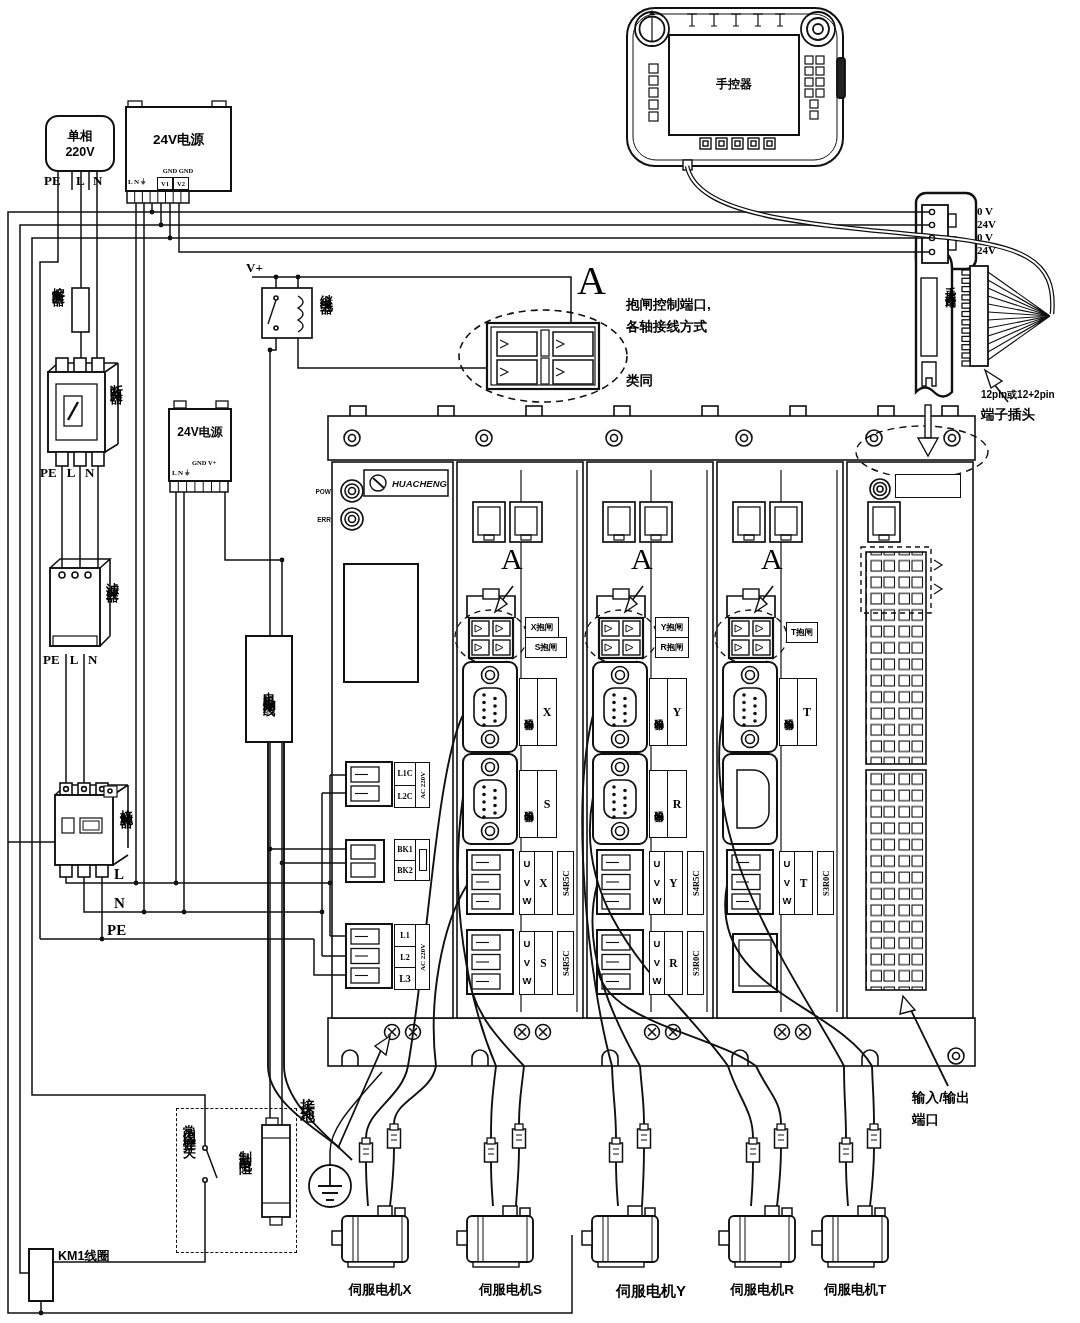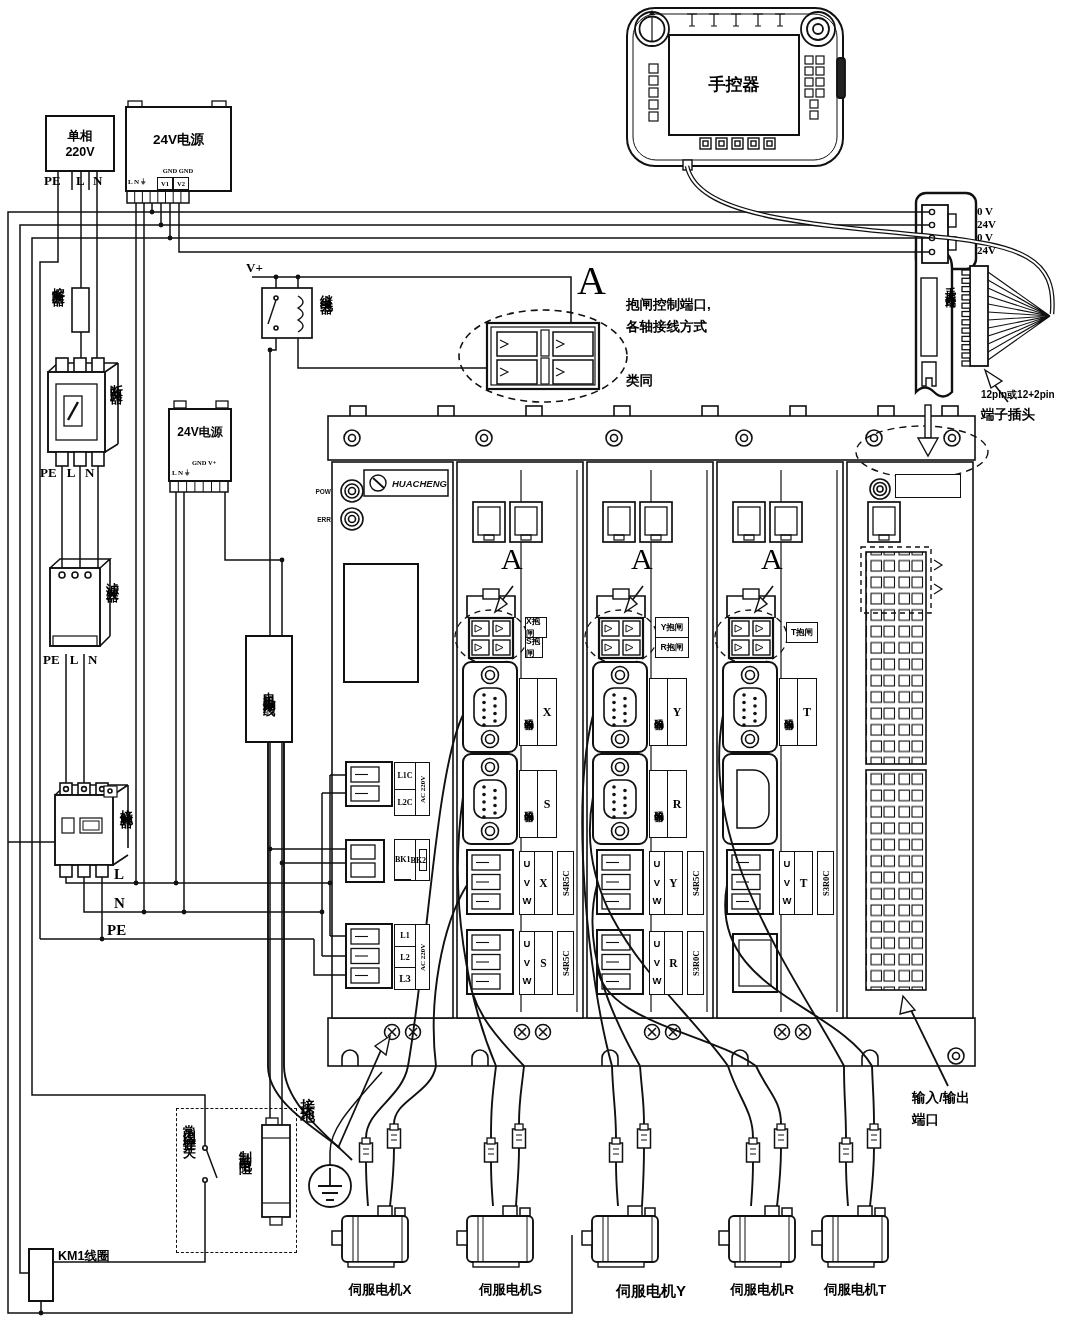--- a/index.html
+++ b/index.html
@@ -495,21 +495,21 @@
   <circle cx="41" cy="1313" r="2.4"></circle>
 </g>
 
 <g font-family="Liberation Sans, sans-serif" fill="#111" stroke="none">
   <text x="331" y="494" font-size="6.5" font-weight="bold" text-anchor="end">POW</text>
   <text x="331" y="522" font-size="6.5" font-weight="bold" text-anchor="end">ERR</text>
   <text x="392" y="487" font-size="9.5" font-weight="bold" font-style="italic">HUACHENG</text>
 </g>
 </svg>
 
-<div class="box" style="left:45px;top:115px;width:70px;height:57px;">
+<div class="box" style="left:45px;top:115px;width:70px;height:57px;border-radius:13px;">
   <div class="ctr" style="height:100%;flex-direction:column;font-weight:bold;font-size:12.5px;">
     <span>单相</span>
     <span>220V</span>
   </div>
 </div>
 <div class="lab srf" style="left:44px;top:174px;font-size:13px;">PE</div>
 <div class="lab srf" style="left:76px;top:174px;font-size:13px;">L</div>
 <div class="lab srf" style="left:93px;top:174px;font-size:13px;">N</div>
 
 <div class="box" style="left:125px;top:106px;width:107px;height:86px;"></div>
@@ -536,66 +536,66 @@
 
 <div class="box ctr" style="left:245px;top:635px;width:48px;height:108px;">
   <div class="lab v" style="position:static;font-size:12.5px;letter-spacing:3px;">电机抱闸线</div>
 </div>
 
 <div class="lab srf" style="left:114px;top:866px;font-size:15px;">L</div>
 <div class="lab srf" style="left:114px;top:895px;font-size:15px;">N</div>
 <div class="lab srf" style="left:107px;top:922px;font-size:15px;">PE</div>
 
 <div class="box ctr" style="left:668px;top:34px;width:132px;height:102px;border-width:2.4px;">
-  <span class="lab" style="position:static;font-size:17px;">手控器</span>
+  <span class="lab" style="position:static;font-size:12px;">手控器</span>
 </div>
 
 <div class="lab srf" style="left:977px;top:205px;font-size:11px;">0 V</div>
 <div class="lab srf" style="left:977px;top:218px;font-size:11px;">24V</div>
 <div class="lab srf" style="left:977px;top:231px;font-size:11px;">0 V</div>
 <div class="lab srf" style="left:977px;top:244px;font-size:11px;">24V</div>
 <div class="lab v" style="left:944px;top:278px;font-size:11px;letter-spacing:3px;">手控器端口</div>
 <div class="lab" style="left:981px;top:389px;font-size:10px;">12pin或12+2pin</div>
 <div class="lab" style="left:981px;top:407px;font-size:13.5px;">端子插头</div>
 
 <div class="lab srf" style="left:577px;top:261px;font-size:40px;font-weight:normal;line-height:1;">A</div>
 <div class="lab" style="left:626px;top:297px;font-size:13.5px;">抱闸控制端口,</div>
 <div class="lab" style="left:626px;top:319px;font-size:13.5px;">各轴接线方式</div>
 <div class="lab" style="left:626px;top:341px;font-size:13.5px;margin-top:32px;">类同</div>
 
 <div class="box" style="left:343px;top:563px;width:76px;height:120px;"></div>
 
-<div class="box thin" style="left:394px;top:762px;width:36px;height:54px;display:flex;">
+<div class="box thin" style="left:394px;top:762px;width:36px;height:46px;display:flex;">
   <div style="width:20px;border-right:1.2px solid #111;display:flex;flex-direction:column;">
     <div class="cellrow srf" style="flex:1;font-weight:bold;font-size:8px;border-bottom:1.2px solid #111;">L1C</div>
     <div class="cellrow srf" style="flex:1;font-weight:bold;font-size:8px;">L2C</div>
   </div>
   <div class="cellrow r180 srf" style="flex:1;font-weight:bold;font-size:7px;">AC 220V</div>
 </div>
 <div class="box thin" style="left:394px;top:839px;width:36px;height:42px;display:flex;">
-  <div style="width:20px;border-right:1.2px solid #111;display:flex;flex-direction:row;">
+  <div style="width:20px;border-right:1.2px solid #111;display:flex;flex-direction:column;">
     <div class="cellrow srf" style="flex:1;font-weight:bold;font-size:8px;border-bottom:1.2px solid #111;">BK1</div>
     <div class="cellrow srf" style="flex:1;font-weight:bold;font-size:8px;">BK2</div>
   </div>
   <div class="cellrow" style="flex:1;">
         <div style="width:6px;height:20px;border:1.3px solid #111;"></div>
       </div>
 </div>
 <div class="box thin" style="left:394px;top:924px;width:36px;height:66px;display:flex;">
   <div style="width:20px;border-right:1.2px solid #111;display:flex;flex-direction:column;">
     <div class="cellrow srf" style="flex:1;font-weight:bold;font-size:8px;border-bottom:1.2px solid #111;">L1</div>
     <div class="cellrow srf" style="flex:1;font-weight:bold;font-size:8px;border-bottom:1.2px solid #111;">L2</div>
     <div class="cellrow srf" style="flex:1;font-weight:bold;font-size:10px;">L3</div>
   </div>
   <div class="cellrow r180 srf" style="flex:1;font-weight:bold;font-size:7px;">AC 220V</div>
 </div>
 
 <div class="lab srf" style="left:501px;top:544px;font-size:30px;font-weight:normal;line-height:1;">A</div>
-<div class="box thin cellrow" style="left:525px;top:617px;width:22px;height:21px;font-size:8.5px;font-weight:bold;">X抱闸</div>
-<div class="box thin cellrow" style="left:525px;top:637px;width:18px;height:21px;font-size:8.5px;font-weight:bold;">S抱闸</div>
+<div class="box thin cellrow" style="left:525px;top:617px;width:34px;height:21px;font-size:8.5px;font-weight:bold;">X抱闸</div>
+<div class="box thin cellrow" style="left:525px;top:637px;width:42px;height:21px;font-size:8.5px;font-weight:bold;">S抱闸</div>
 <div class="box thin" style="left:519px;top:678px;width:38px;height:68px;display:flex;">
   <div class="cellrow v" style="width:18px;border-right:1.2px solid #111;font-weight:bold;font-size:9.5px;letter-spacing:1px;">编码器</div>
   <div class="cellrow srf" style="flex:1;font-weight:bold;font-size:12px;">X</div>
 </div>
 <div class="box thin" style="left:519px;top:770px;width:38px;height:68px;display:flex;">
   <div class="cellrow v" style="width:18px;border-right:1.2px solid #111;font-weight:bold;font-size:9.5px;letter-spacing:1px;">编码器</div>
   <div class="cellrow srf" style="flex:1;font-weight:bold;font-size:12px;">S</div>
 </div>
 <div class="box thin" style="left:519px;top:851px;width:34px;height:64px;display:flex;">
   <div class="cellrow stackw" style="border-right:1.2px solid #111;font-weight:bold;font-size:9.5px;">U V W</div>

